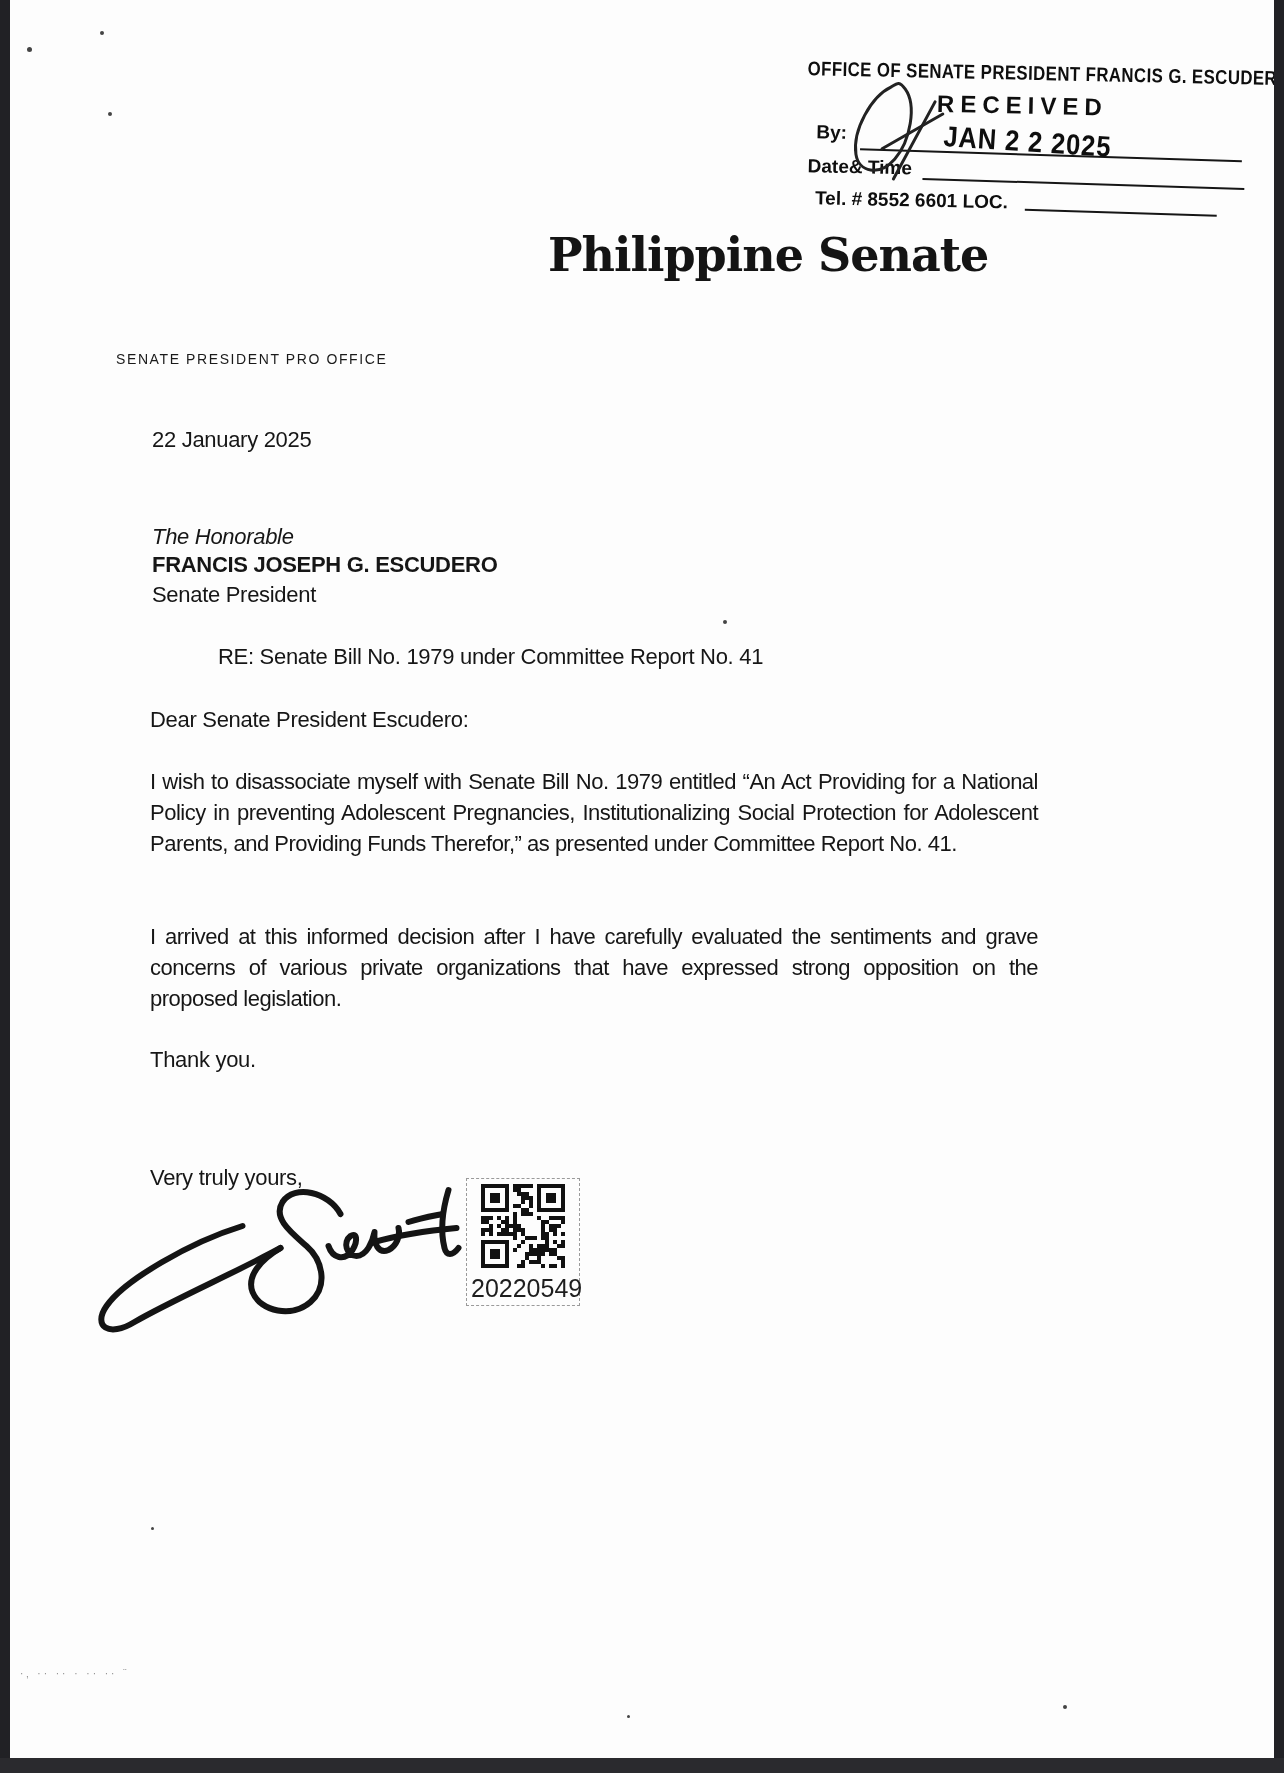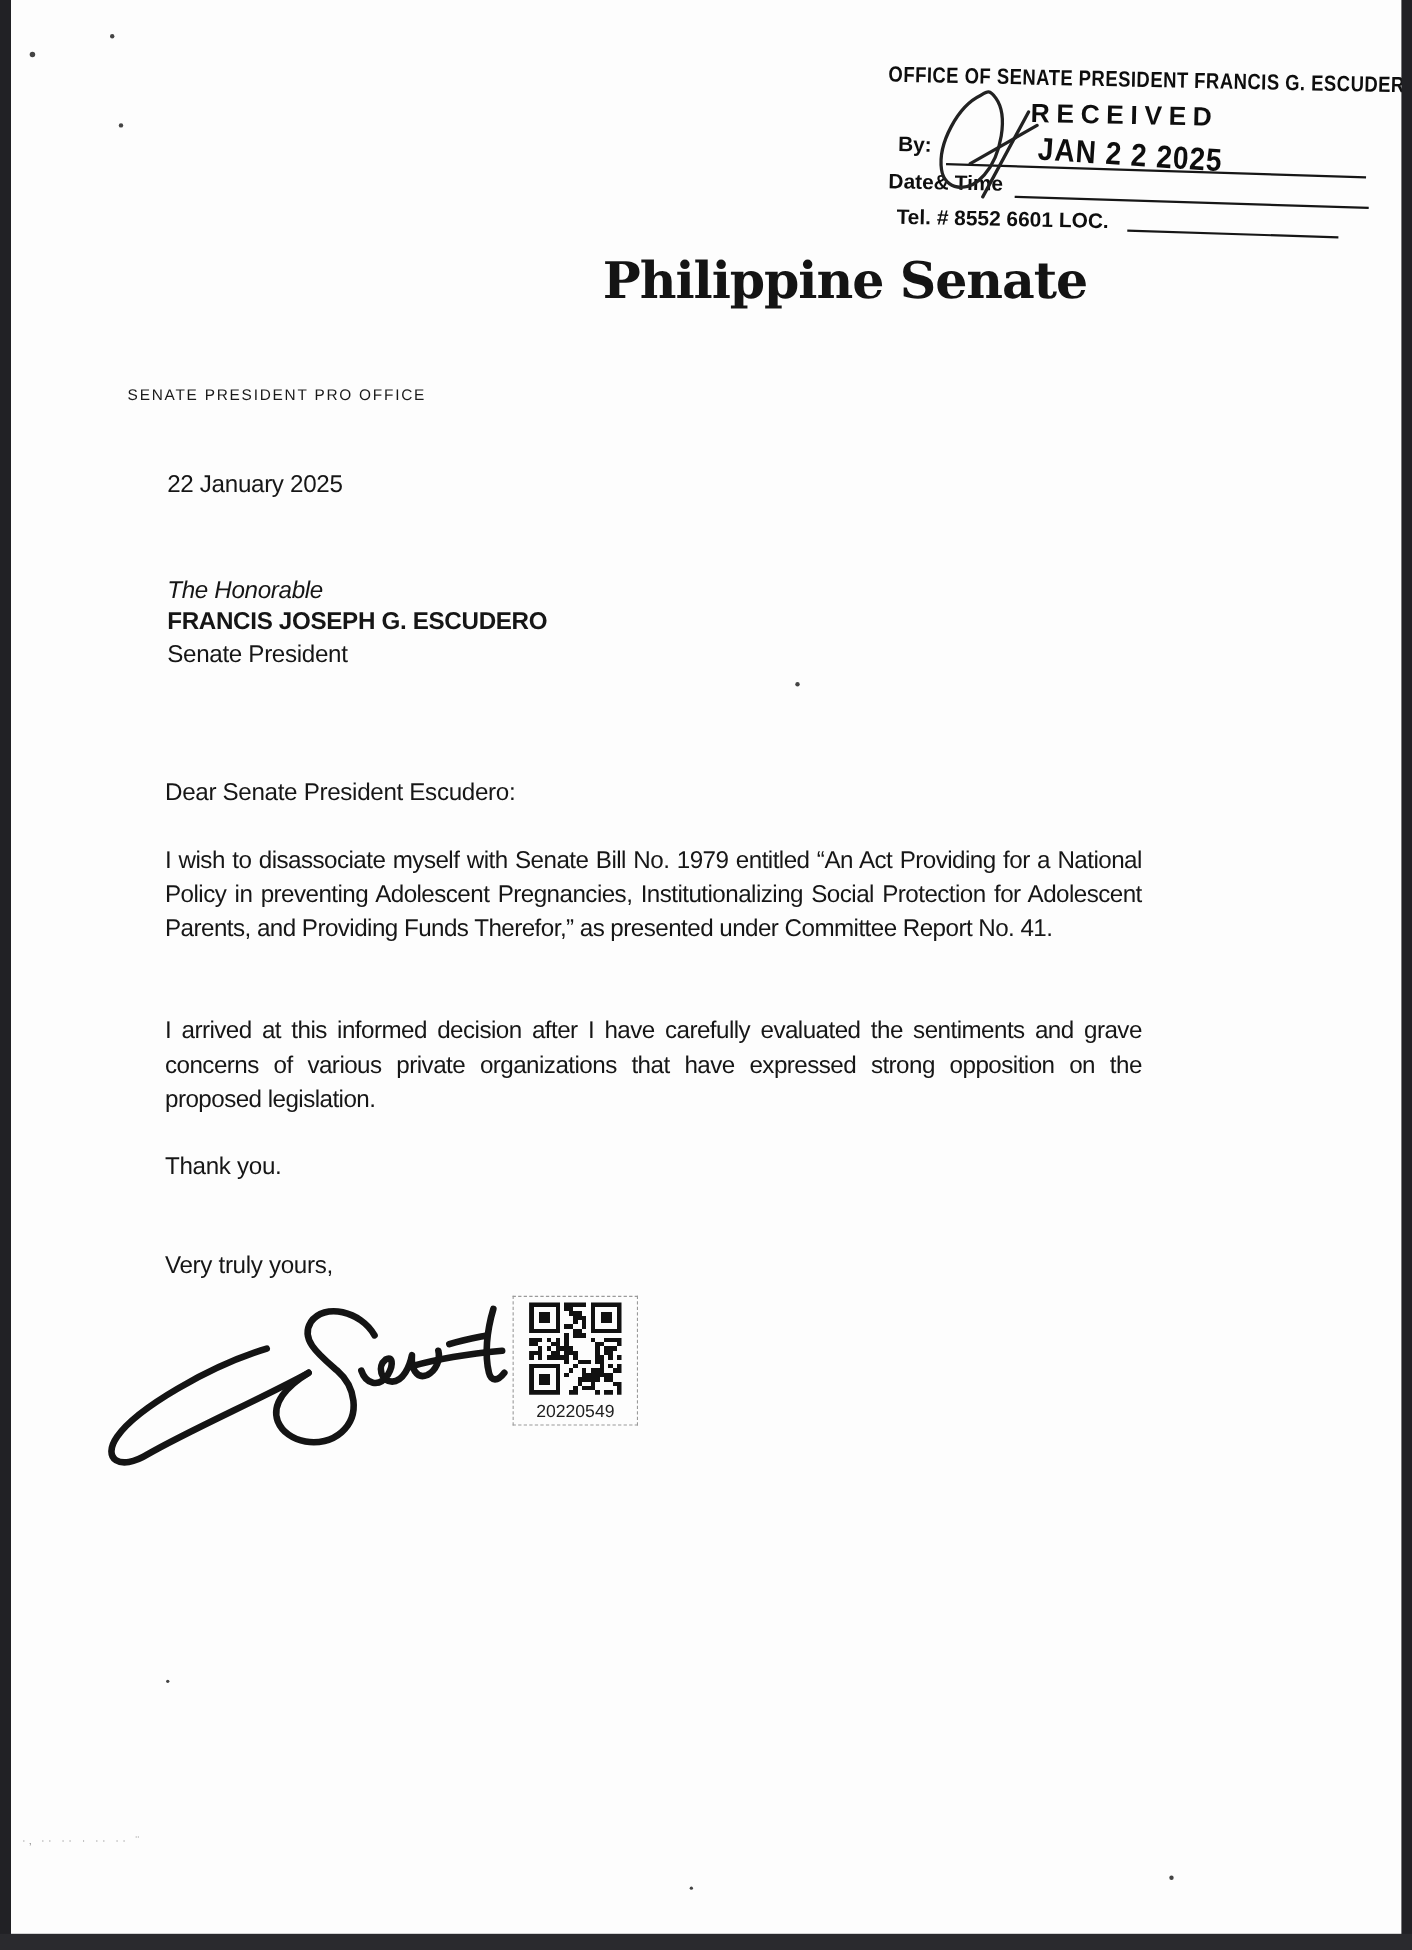--- a/index.html
+++ b/index.html
@@ -27,23 +27,23 @@
   .date-line{left:152px;top:424px;}
   .honorific{left:152px;top:521px;font-style:italic;}
   .recipient-name{left:152px;top:549px;font-weight:bold;}
   .recipient-pos{left:152px;top:579px;}
   .re-line{left:218px;top:641px;}
   .salutation{left:150px;top:704px;}
   .para{left:150px;top:0;width:888px;text-align:justify;letter-spacing:-0.5px;}
   .para1{top:766px;}
   .para2{top:921px;}
   .thanks{left:150px;top:1044px;}
-  .closing{left:150px;top:1134px;}
+  .closing{left:150px;top:1162px;}
   .qr-block{position:absolute;left:466px;top:1178px;width:104px;padding:5px 4px 2px 4px;border:1px dashed #9a9a9a;text-align:center;}
-  .qr-label{font-size:16px;color:#1e1e1e;letter-spacing:0px;margin-top:2px;}
+  .qr-label{font-size:25px;color:#1e1e1e;letter-spacing:0px;margin-top:2px;}
   .speck{position:absolute;background:#444;border-radius:50%;}
   .smudge{position:absolute;color:#8a8a8a;font-size:10px;letter-spacing:3px;white-space:nowrap;}
 </style>
 </head>
 <body>
 
 <div class="page">
 
   <div class="stamp-group">
     <div class="stamp-office">OFFICE OF SENATE PRESIDENT FRANCIS G. ESCUDERO</div>
@@ -66,20 +66,21 @@
   </div>
 
   <div class="masthead">Philippine Senate</div>
 
   <div class="sender-title">SENATE PRESIDENT PRO OFFICE</div>
 
   <div class="t date-line">22 January 2025</div>
   <div class="t honorific">The Honorable</div>
   <div class="t recipient-name">FRANCIS JOSEPH G. ESCUDERO</div>
   <div class="t recipient-pos">Senate President</div>
+  <div class="t re-line">RE: Senate Bill No. 1979 under Committee Report No. 41</div>
   <div class="t salutation">Dear Senate President Escudero:</div>
   <div class="t para para1">I wish to disassociate myself with Senate Bill No. 1979 entitled “An Act Providing for a National Policy in preventing Adolescent Pregnancies, Institutionalizing Social Protection for Adolescent Parents, and Providing Funds Therefor,” as presented under Committee Report No. 41.</div>
   <div class="t para para2">I arrived at this informed decision after I have carefully evaluated the sentiments and grave concerns of various private organizations that have expressed strong opposition on the proposed legislation.</div>
   <div class="t thanks">Thank you.</div>
   <div class="t closing">Very truly yours,</div>
 
   <svg viewBox="0 0 380 170" style="position:absolute;left:88px;top:1180px;width:385px;height:170px;">
     <g fill="none" stroke="#141414" stroke-width="6" stroke-linecap="round" stroke-linejoin="round">
       <path d="M250,34 C238,12 204,4 192,22 C182,38 200,52 216,66 C232,80 238,106 220,122 C202,138 170,132 162,112 C156,96 170,80 190,68"></path>
       <path d="M190,68 C150,90 78,122 44,142 C18,158 2,146 16,126 C34,100 100,62 152,46"></path>

